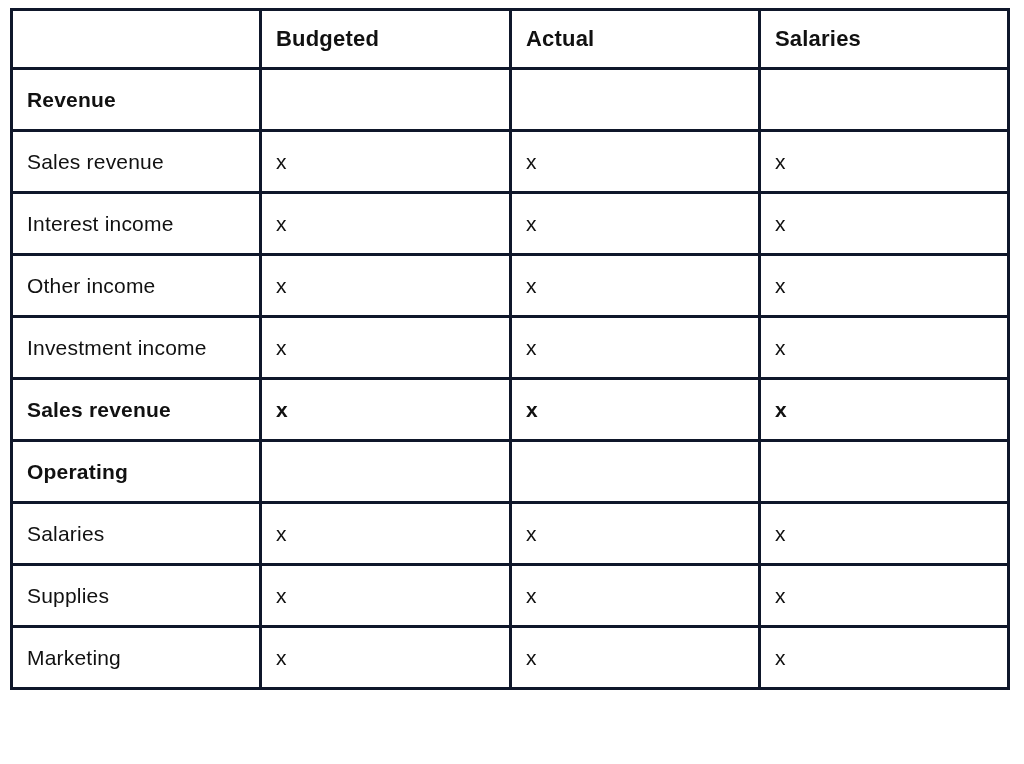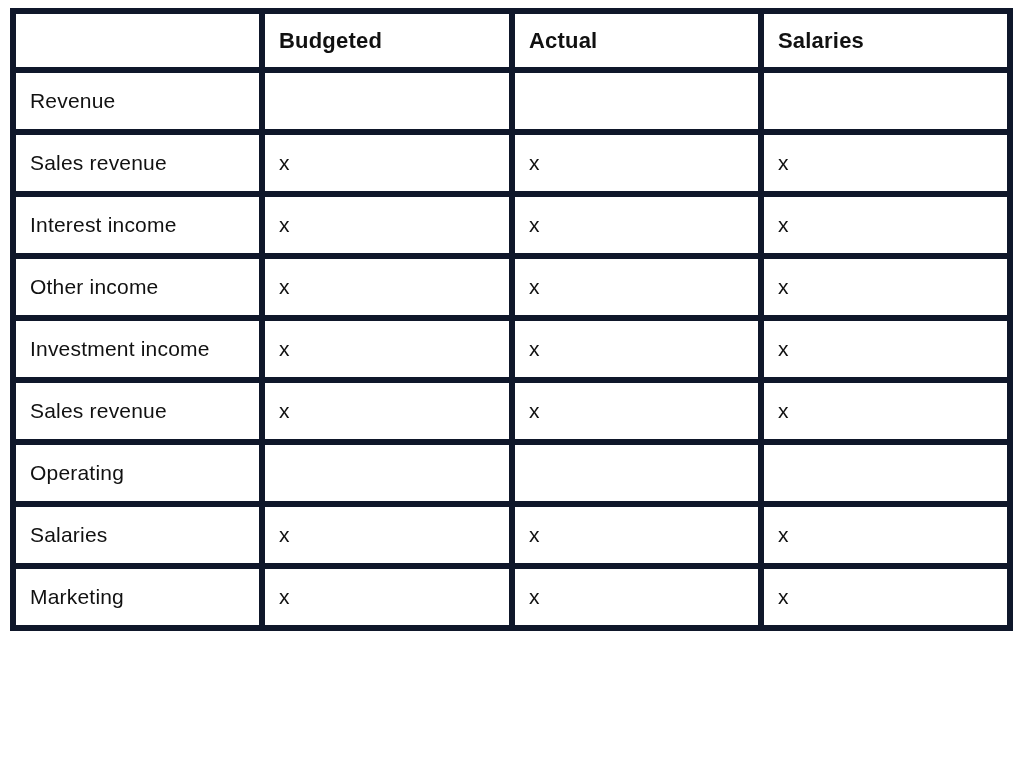--- a/index.html
+++ b/index.html
@@ -18,42 +18,42 @@
     border-collapse: collapse;
     table-layout: fixed;
     width: 997px;
   }
   table.budget col.c0 { width: 249px; }
   table.budget col.c1 { width: 250px; }
   table.budget col.c2 { width: 249px; }
   table.budget col.c3 { width: 249px; }
   table.budget th,
   table.budget td {
-    border: 6px solid #0f172a;
+    border: 3px solid #0f172a;
     background: #ffffff;
     text-align: left;
     vertical-align: middle;
     padding: 0 0 0 14px;
     font-size: 21px;
     font-weight: 400;
     letter-spacing: 0.2px;
     white-space: nowrap;
     overflow: hidden;
   }
   table.budget thead th {
     height: 59px;
     font-size: 22px;
     font-weight: 700;
   }
   table.budget tbody td {
     height: 62px;
   }
   table.budget tr.section td,
   table.budget tr.total td {
-    font-weight: 400;
+    font-weight: 700;
     margin-left: 15px;
   }
 </style>
 </head>
 <body>
 
 <div class="page">
   <table class="budget">
     <colgroup>
       <col class="c0">
@@ -112,20 +112,26 @@
         <td></td>
         <td></td>
       </tr>
       <tr>
         <td>Salaries</td>
         <td>x</td>
         <td>x</td>
         <td>x</td>
       </tr>
       <tr>
+        <td>Supplies</td>
+        <td>x</td>
+        <td>x</td>
+        <td>x</td>
+      </tr>
+      <tr>
         <td>Marketing</td>
         <td>x</td>
         <td>x</td>
         <td>x</td>
       </tr>
     </tbody>
   </table>
 </div>
 
 </body></html>

